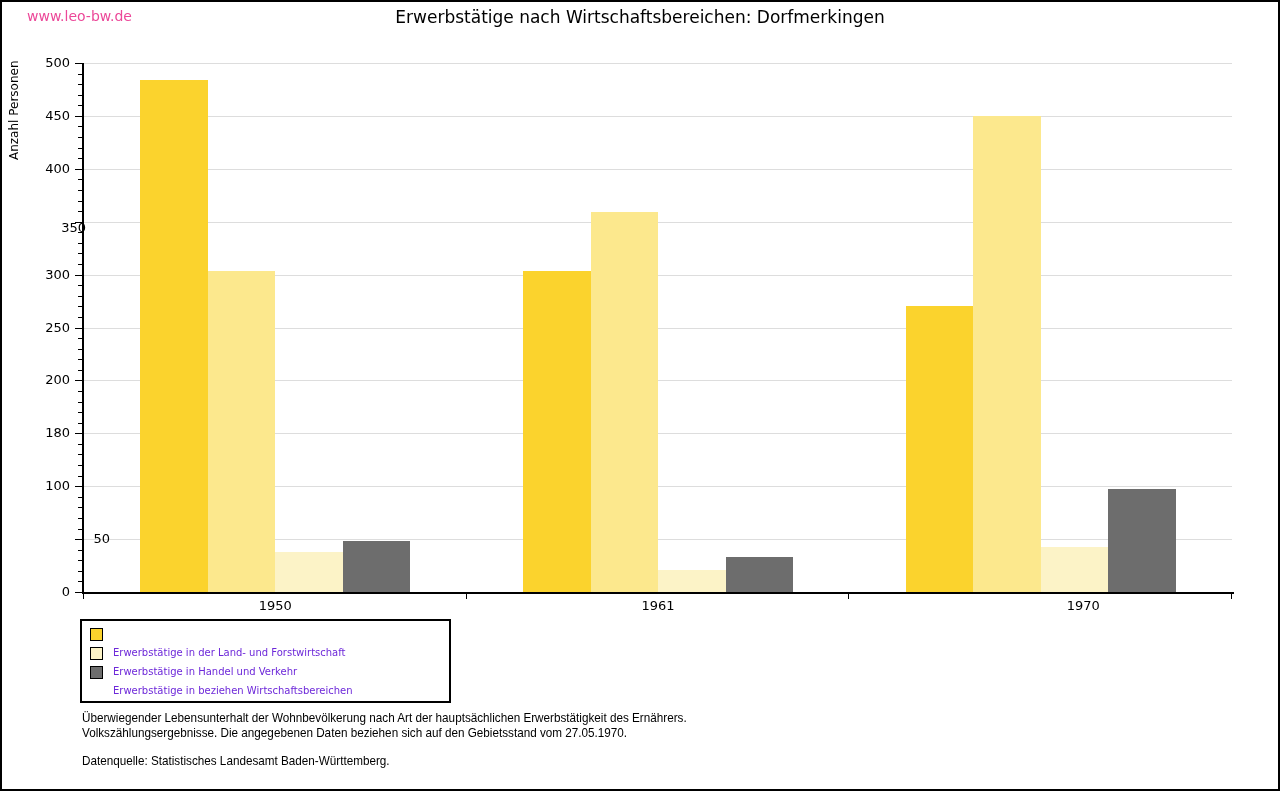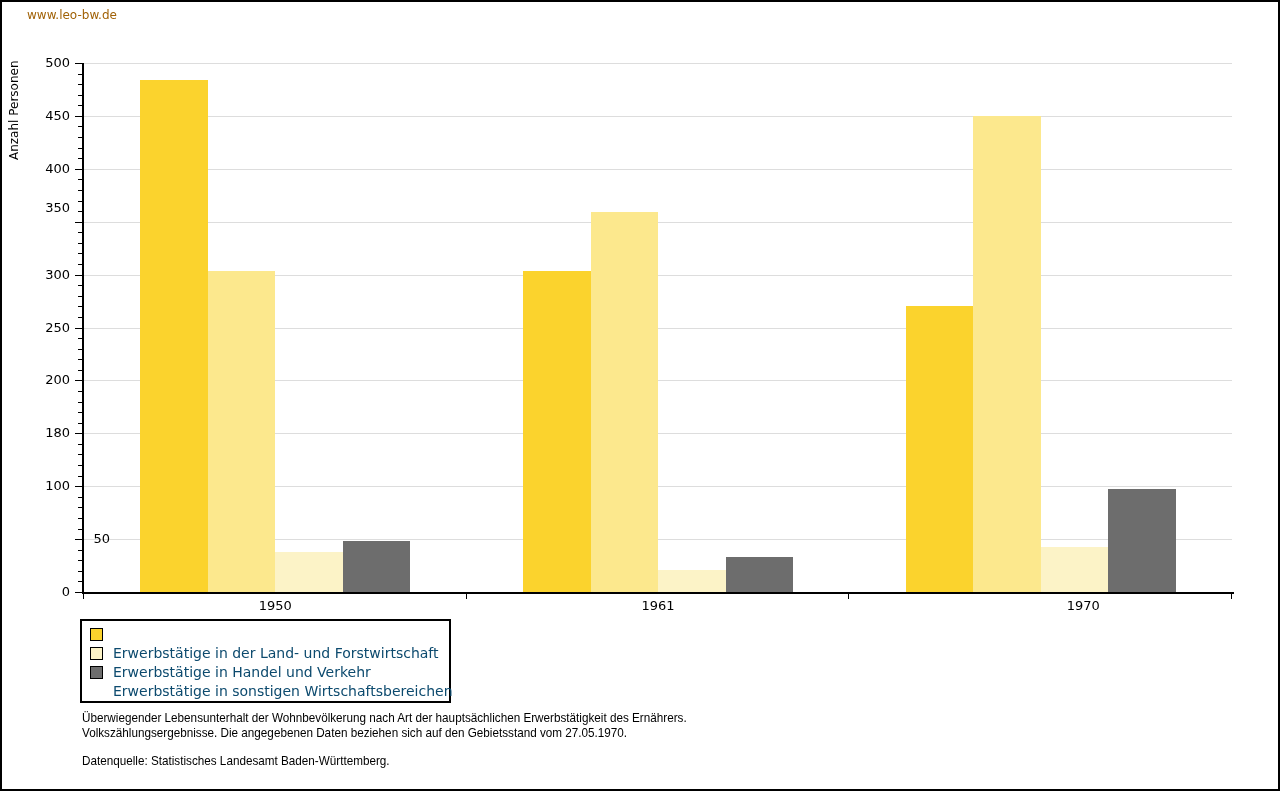--- a/index.html
+++ b/index.html
@@ -7,21 +7,21 @@
     position:relative;
     width:1280px;height:791px;
     box-sizing:border-box;
     border:2px solid #000;
     background:#fff;
     font-family:"DejaVu Sans","Liberation Sans",sans-serif;
     overflow:hidden;
   }
   .watermark{
     position:absolute;left:25px;top:6px;
-    font-size:12px;color:#a16207;
+    font-size:14px;color:#ec4899;
   }
   .page-title{
     position:absolute;left:0;top:5px;width:100%;
     text-align:center;font-size:17px;color:#000;font-weight:400;
   }
   .y-title{
     position:absolute;left:5px;top:62px;height:96px;width:16px;
     writing-mode:vertical-rl;transform:rotate(180deg);
     font-size:12px;color:#000;text-align:center;white-space:nowrap;
   }
@@ -35,34 +35,35 @@
   .legend{
     position:absolute;left:78px;top:617px;width:371px;height:84px;
     box-sizing:border-box;border:2px solid #000;background:#fff;
     padding:4px 0 0 8px;
   }
   .legend-row{display:flex;align-items:center;height:19px;}
   .legend-swatch{
     width:13px;height:13px;box-sizing:border-box;border:1px solid #000;
     margin-right:10px;flex:0 0 13px;
   }
-  .legend-label{font-size:14px;color:#0c4a6e;white-space:nowrap;margin-top:36px;}
+  .legend-label{font-size:10px;color:#6d28d9;white-space:nowrap;margin-top:36px;}
   .footer{
     position:absolute;left:80px;top:708px;width:900px;
     font-family:"Liberation Sans",sans-serif;font-size:13px;color:#000;
     line-height:15px;
     transform:scaleX(0.9);transform-origin:0 0;
   }
   .footer .source-line{margin-top:13px;}
 </style>
 </head>
 <body>
 
 <div id="canvas">
   <div class="watermark">www.leo-bw.de</div>
+  <div class="page-title">Erwerbstätige nach Wirtschaftsbereichen: Dorfmerkingen</div>
   <div class="y-title">Anzahl Personen</div>
 
   <div id="plot-layer">
       <div style="left: 82px; top: 537.1px; width: 1148px; height: 1px; background: rgb(221, 221, 221); position: absolute;"></div>
       <div style="left: 82px; top: 484.2px; width: 1148px; height: 1px; background: rgb(221, 221, 221); position: absolute;"></div>
       <div style="left: 82px; top: 431.3px; width: 1148px; height: 1px; background: rgb(221, 221, 221); position: absolute;"></div>
       <div style="left: 82px; top: 378.4px; width: 1148px; height: 1px; background: rgb(221, 221, 221); position: absolute;"></div>
       <div style="left: 82px; top: 325.5px; width: 1148px; height: 1px; background: rgb(221, 221, 221); position: absolute;"></div>
       <div style="left: 82px; top: 272.6px; width: 1148px; height: 1px; background: rgb(221, 221, 221); position: absolute;"></div>
       <div style="left: 82px; top: 219.7px; width: 1148px; height: 1px; background: rgb(221, 221, 221); position: absolute;"></div>
@@ -134,21 +135,21 @@
       <div style="left: 76px; top: 82.16px; width: 4px; height: 1px; background: rgb(0, 0, 0); position: absolute;"></div>
       <div style="left: 76px; top: 71.58px; width: 4px; height: 1px; background: rgb(0, 0, 0); position: absolute;"></div>
       <div style="left: 73px; top: 61px; width: 7px; height: 1px; background: rgb(0, 0, 0); position: absolute;"></div>
       <div class="ylabel" style="left: 0px; top: 582px; width: 68px; position: absolute;">0</div>
       <div class="ylabel" style="left: 0px; top: 529.1px; width: 68px; position: absolute; margin-left: 40px;">50</div>
       <div class="ylabel" style="left: 0px; top: 476.2px; width: 68px; position: absolute;">100</div>
       <div class="ylabel" style="left: 0px; top: 423.3px; width: 68px; position: absolute;">180</div>
       <div class="ylabel" style="left: 0px; top: 370.4px; width: 68px; position: absolute;">200</div>
       <div class="ylabel" style="left: 0px; top: 317.5px; width: 68px; position: absolute;">250</div>
       <div class="ylabel" style="left: 0px; top: 264.6px; width: 68px; position: absolute;">300</div>
-      <div class="ylabel" style="left: 0px; top: 198px; width: 68px; position: absolute;">350</div>
+      <div class="ylabel" style="left: 0px; top: 218px; width: 68px; position: absolute; padding-left: 16px;">350</div>
       <div class="ylabel" style="left: 0px; top: 158.8px; width: 68px; position: absolute;">400</div>
       <div class="ylabel" style="left: 0px; top: 105.9px; width: 68px; position: absolute;">450</div>
       <div class="ylabel" style="left: 0px; top: 53px; width: 68px; position: absolute;">500</div>
       <div style="left: 81px; top: 592px; width: 1px; height: 5px; background: rgb(0, 0, 0); position: absolute;"></div>
       <div style="left: 463.667px; top: 592px; width: 1px; height: 5px; background: rgb(0, 0, 0); position: absolute;"></div>
       <div style="left: 846.333px; top: 592px; width: 1px; height: 5px; background: rgb(0, 0, 0); position: absolute;"></div>
       <div style="left: 1229px; top: 592px; width: 1px; height: 5px; background: rgb(0, 0, 0); position: absolute;"></div>
       <div class="xlabel" style="left: 82px; top: 596px; width: 382.667px; position: absolute;">1950</div>
       <div class="xlabel" style="left: 464.667px; top: 596px; width: 382.667px; position: absolute;">1961</div>
       <div class="xlabel" style="left: 890px; top: 596px; width: 382.667px; position: absolute;">1970</div>
@@ -159,21 +160,21 @@
         <div class="legend-row">
           <span class="legend-swatch" style="background: rgb(251, 211, 45);"></span>
           <span class="legend-label">Erwerbstätige in der Land- und Forstwirtschaft</span>
         </div>
         <div class="legend-row">
           <span class="legend-swatch" style="background: rgb(252, 243, 199);"></span>
           <span class="legend-label">Erwerbstätige in Handel und Verkehr</span>
         </div>
         <div class="legend-row">
           <span class="legend-swatch" style="background: rgb(109, 109, 109);"></span>
-          <span class="legend-label">Erwerbstätige in sonstigen Wirtschaftsbereichen</span>
+          <span class="legend-label">Erwerbstätige in beziehen Wirtschaftsbereichen</span>
         </div>
       </div>
   </div>
 
   <div class="footer">
     <div>Überwiegender Lebensunterhalt der Wohnbevölkerung nach Art der hauptsächlichen Erwerbstätigkeit des Ernährers.</div>
     <div>Volkszählungsergebnisse. Die angegebenen Daten beziehen sich auf den Gebietsstand vom 27.05.1970.</div>
     <div class="source-line">Datenquelle: Statistisches Landesamt Baden-Württemberg.</div>
   </div>
 </div>

